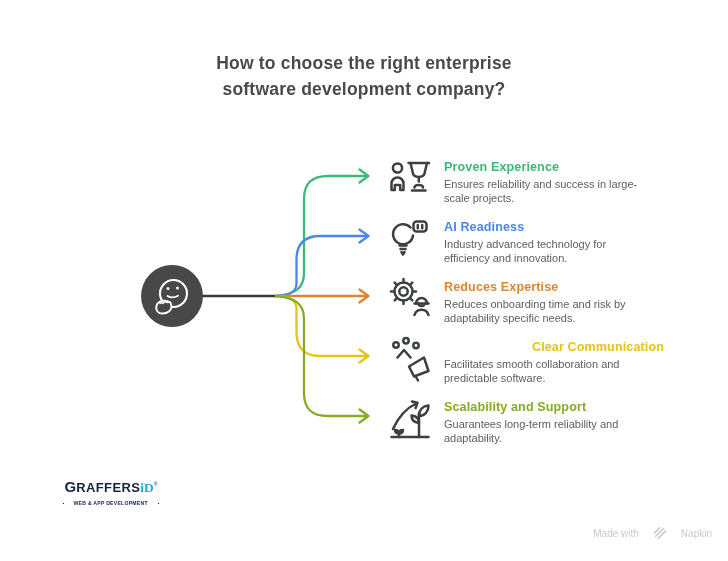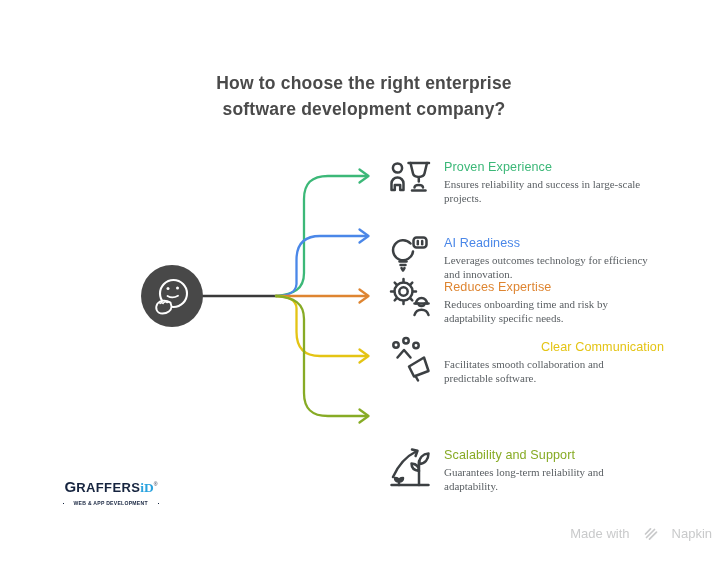--- a/index.html
+++ b/index.html
@@ -3,43 +3,43 @@
 <meta charset="utf-8">
 <style>
   html,body{margin:0;padding:0;}
   body{
     width:728px;height:561px;background:#ffffff;position:relative;overflow:hidden;
     font-family:"Liberation Sans", sans-serif;
   }
   .stage{position:absolute;inset:0;width:728px;height:561px;}
   .title{
     position:absolute;left:0;right:0;top:50px;text-align:center;
-    font-size:17.5px;font-weight:700;line-height:26px;letter-spacing:.2px;margin-top:20px;
+    font-size:17.5px;font-weight:700;line-height:26px;letter-spacing:.2px;
   }
   .connector-svg{position:absolute;left:0;top:0;width:728px;height:561px;}
   .branch path{fill:none;stroke-width:2.3;stroke-linecap:round;stroke-linejoin:round;}
   .trunk{stroke-width:2.5;stroke-linecap:round;}
   .item{position:absolute;left:388px;width:276px;}
   .item-icon{position:absolute;left:0;top:0;width:44px;height:46px;}
   .item-icon svg{width:44px;height:46px;display:block;}
   .item-text{margin-left:56px;padding-top:4px;}
-  .item-title{font-size:12.6px;font-weight:400;line-height:14px;letter-spacing:.1px;}
-  .item-desc{font-size:11px;line-height:13.6px;margin-top:4px;width:208px;font-family:Liberation Serif, serif;}
+  .item-title{font-size:12.6px;font-weight:700;line-height:14px;letter-spacing:.1px;}
+  .item-desc{font-size:11px;line-height:13.6px;margin-top:4px;width:208px;}
   .logo{position:absolute;left:63px;top:477px;width:96px;text-align:center;line-height:15px;}
   .logo-word{white-space:nowrap;}
   .logo-g{font-size:15px;font-weight:700;}
   .logo-raffers{font-size:13px;font-weight:700;letter-spacing:.4px;}
   .logo-id{font-size:13.5px;font-weight:700;font-family:Liberation Serif, serif;}
   .logo-reg{font-size:5px;vertical-align:super;}
   .logo-tagline-row{display:flex;align-items:center;justify-content:center;gap:3px;margin-top:1px;}
   .logo-dash{display:inline-block;width:7px;height:0;border-top:1px solid currentColor;}
   .logo-tagline{font-size:6px;letter-spacing:.3px;font-weight:700;transform:scale(.85);transform-origin:center;white-space:nowrap;}
   .credit{
     position:absolute;right:16px;top:526px;display:flex;align-items:center;gap:14px;
-    font-size:13px;cursor:pointer;
+    font-size:10px;cursor:pointer;
   }
   .credit svg{width:14px;height:14px;display:block;}
 </style>
 </head>
 <body>
 
 <div class="stage">
 
   <div class="title" style="color: rgb(74, 74, 74);">
     <div>How to choose the right enterprise</div>
@@ -101,35 +101,35 @@
           <path d="M26.5,31.5 C26.5,28 35,28 35,31.5"></path>
           <path d="M24,34.5 H37.5"></path>
         </svg>
       </span>
       <div class="item-text">
         <div class="item-title" style="color: rgb(60, 184, 120);">Proven Experience</div>
         <div class="item-desc">Ensures reliability and success in large-scale projects.</div>
       </div>
     </div>
 
-    <div class="item" style="top:232px;">
+    <div class="item" style="top:216px;">
       <span class="item-icon" style="color: rgb(60, 64, 67);">
         <svg viewBox="0 0 44 46" fill="none" stroke="currentColor" stroke-width="2.5" stroke-linecap="round" stroke-linejoin="round">
           <path d="M22.5,11.5 A10,10 0 1 0 25,19.5"></path>
           <path d="M11.5,29.5 H18.5"></path>
           <path d="M12.5,33 H17.5"></path>
           <path d="M13.5,36 L15,38.5 L16.5,36"></path>
           <rect x="25.5" y="5.5" width="13" height="10" rx="3" fill="#ffffff"></rect>
           <path d="M29.8,9 V12.2"></path>
           <path d="M34.2,9 V12.2"></path>
         </svg>
       </span>
       <div class="item-text">
         <div class="item-title" style="color: rgb(74, 135, 232);">AI Readiness</div>
-        <div class="item-desc">Leverages outcomes technology for efficiency and innovation.</div>
+        <div class="item-desc">Industry advanced technology for efficiency and innovation.</div>
       </div>
     </div>
 
     <div class="item" style="top:276px;">
       <span class="item-icon" style="color: rgb(60, 64, 67);">
         <svg viewBox="0 0 44 46" fill="none" stroke="currentColor" stroke-width="2.5" stroke-linecap="round" stroke-linejoin="round">
           <circle cx="15.5" cy="15.5" r="9"></circle>
           <circle cx="15.5" cy="15.5" r="4.2"></circle>
           <path d="M25,15.5 H28 M22.2,22.2 L24.3,24.3 M15.5,25 V28 M8.8,22.2 L6.7,24.3 M6,15.5 H3 M8.8,8.8 L6.7,6.7 M15.5,6 V3 M22.2,8.8 L24.3,6.7"></path>
           <path d="M28,27.5 A5.5,5.5 0 0 1 39,27.5"></path>
@@ -154,21 +154,21 @@
           <path d="M21,30.5 L36,21.5 L40.5,35 L26,40.5 Z"></path>
           <path d="M27.5,40 L30,44.5"></path>
         </svg>
       </span>
       <div class="item-text">
         <div class="item-title" style="color: rgb(228, 196, 20); text-align: right;">Clear Communication</div>
         <div class="item-desc">Facilitates smooth collaboration and predictable software.</div>
       </div>
     </div>
 
-    <div class="item" style="top:396px;margin-top:48px;">
+    <div class="item" style="top:396px;">
       <span class="item-icon" style="color: rgb(60, 64, 67);">
         <svg viewBox="0 0 44 46" fill="none" stroke="currentColor" stroke-width="2.5" stroke-linecap="round" stroke-linejoin="round">
           <path d="M3.5,41 H40.5"></path>
           <path d="M31,41 V17"></path>
           <path d="M31,20 C31,13.5 35,10 40.5,9.5 C40.5,15.5 37,19.5 31,20 Z"></path>
           <path d="M31,27 C26,26.5 23.5,23.5 23.5,19.5 C28.5,20 31,23 31,27 Z"></path>
           <path d="M11,41 V36"></path>
           <path d="M11,37.5 C8.5,37.5 7,36 7,34 C9.5,34 11,35.5 11,37.5 Z"></path>
           <path d="M11,37.5 C13.5,37.5 15,36 15,34 C12.5,34 11,35.5 11,37.5 Z"></path>
           <path d="M5,33 C9,24 16,13.5 28,7.5"></path>

